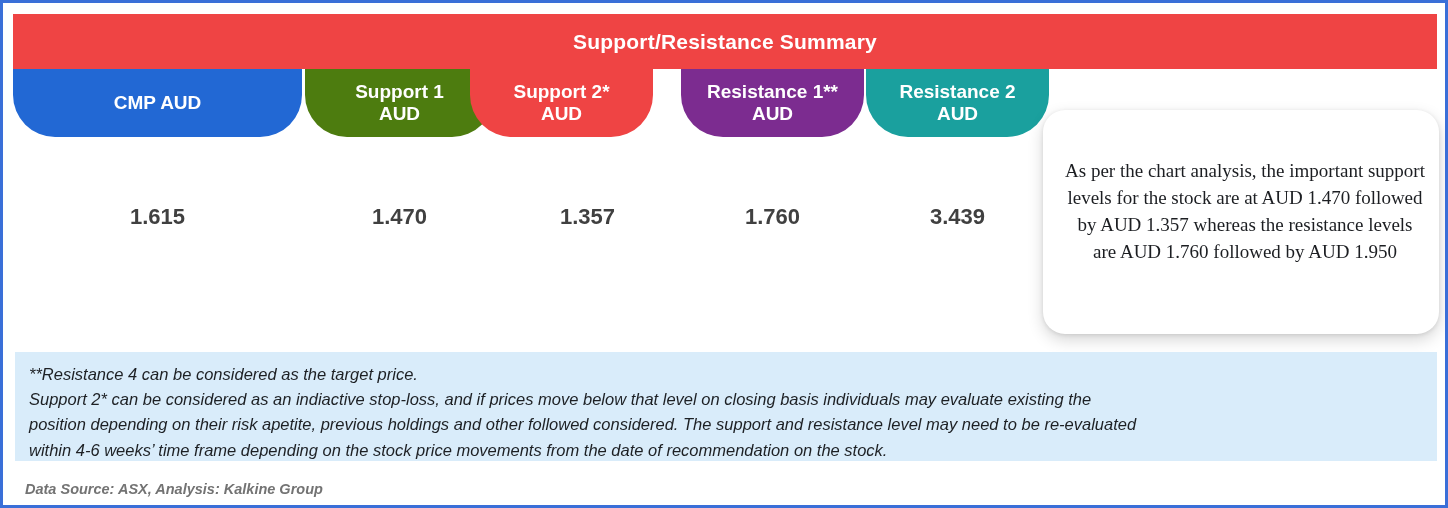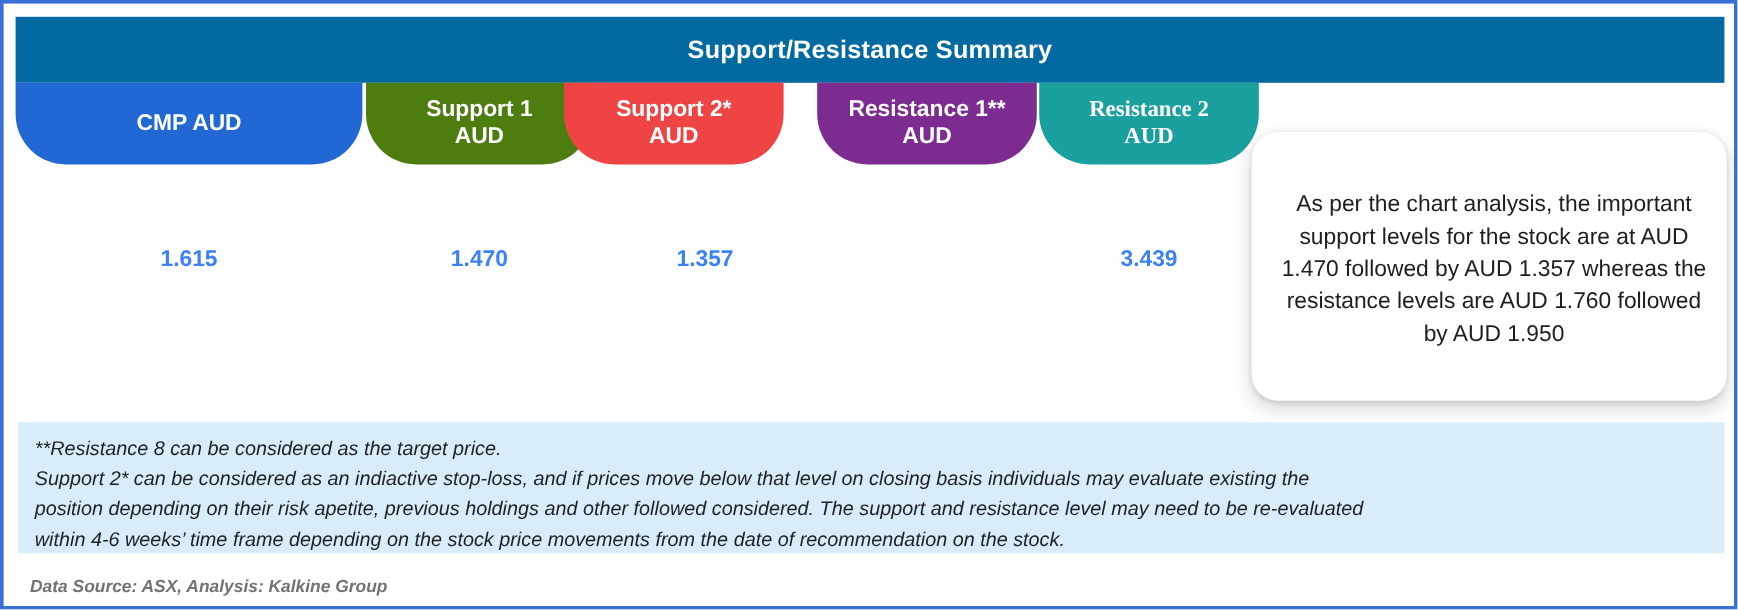--- a/index.html
+++ b/index.html
@@ -30,21 +30,21 @@
     height: 325px;
   }
 
   
   #title-bar {
     position: absolute;
     left: 0;
     top: 0;
     width: 1424px;
     height: 55px;
-    background: #0369a1;
+    background: #ef4444;
     box-sizing: border-box;
   }
   #title-bar .title-text {
     position: absolute;
     left: 0;
     right: 0;
     top: 0;
     height: 55px;
     line-height: 55px;
     text-align: center;
@@ -78,39 +78,39 @@
     border-bottom-left-radius: 42px;
     border-bottom-right-radius: 42px;
     padding: 0 6px;
   }
   .pill .pill-label { display: block; white-space: pre-line; }
 
   #pill-cmp        { left: 0px;    width: 289px; background: #2268d4; }
   #pill-support1   { left: 292px;  width: 189px; background: #4d7c0f; }
   #pill-support2   { left: 457px;  width: 183px; background: #ef4444; }
   #pill-res1       { left: 668px;  width: 183px; background: #7c2c90; }
-  #pill-res2       { left: 853px;  width: 183px; background: #1aa09e; font-family: Liberation Serif, serif; }
+  #pill-res2       { left: 853px;  width: 183px; background: #1aa09e; }
   #pill-desc       { left: 1038px; width: 386px; background: #4734ab; }
 
   
   #values-row {
     position: absolute;
     left: 0;
     top: 123px;
     width: 1424px;
     height: 120px;
   }
   .value-cell {
     position: absolute;
     top: 80px;
     transform: translateY(-50%);
     text-align: center;
-    font-size: 19px;
-    font-weight: bold;
-    color: #3b82f6;
+    font-size: 22px;
+    font-weight: bold;
+    color: #404040;
   }
   #val-0 { left: 0px;   width: 289px; }
   #val-1 { left: 292px; width: 189px; }
   #val-2 { left: 483px; width: 183px; }
   #val-3 { left: 668px; width: 183px; }
   #val-4 { left: 853px; width: 183px; }
 
   
   #row-divider {
     position: absolute;
@@ -124,20 +124,21 @@
   
   #desc-card {
     position: absolute;
     left: 1030px;
     top: 96px;
     width: 396px;
     height: 224px;
     background: #ffffff;
     border-radius: 22px;
     box-shadow: 0 6px 16px rgba(0,0,0,0.16), 0 1px 4px rgba(0,0,0,0.10);
+    font-family: Liberation Serif, serif;
   }
   #desc-text {
     position: absolute;
     left: 22px;
     right: 14px;
     top: 48px;
     text-align: center;
     font-size: 19px;
     line-height: 1.42;
     color: #1c1e22;
@@ -203,32 +204,33 @@
       <div class="pill" id="pill-res2">
         <span class="pill-label">Resistance 2
 AUD</span>
       </div>
     </div>
 
     <div id="values-row">
       <div class="value-cell" id="val-0">1.615</div>
       <div class="value-cell" id="val-1">1.470</div>
       <div class="value-cell" id="val-2">1.357</div>
+      <div class="value-cell" id="val-3">1.760</div>
       <div class="value-cell" id="val-4">3.439</div>
       <div id="row-divider"></div>
     </div>
 
     <div id="desc-card">
       <div id="desc-text">As per the chart analysis, the important support levels for the stock are at AUD 1.470 followed by AUD 1.357 whereas the resistance levels are AUD 1.760 followed by AUD 1.950</div>
     </div>
 
   </div>
 
   <div id="footnote-box">
-    <div class="footnote-line">**Resistance 8 can be considered as the target price.</div>
+    <div class="footnote-line">**Resistance 4 can be considered as the target price.</div>
     <div class="footnote-line">Support 2* can be considered as an indiactive stop-loss, and if prices move below that level on closing basis individuals may evaluate existing the</div>
     <div class="footnote-line">position depending on their risk apetite, previous holdings and other followed considered. The support and resistance level may need to be re-evaluated</div>
     <div class="footnote-line">within 4-6 weeks’ time frame depending on the stock price movements from  the date of recommendation on the stock.</div>
   </div>
 
   <div id="source-line">Data Source: ASX, Analysis: Kalkine Group</div>
 
 </div>
 
 </body></html>

